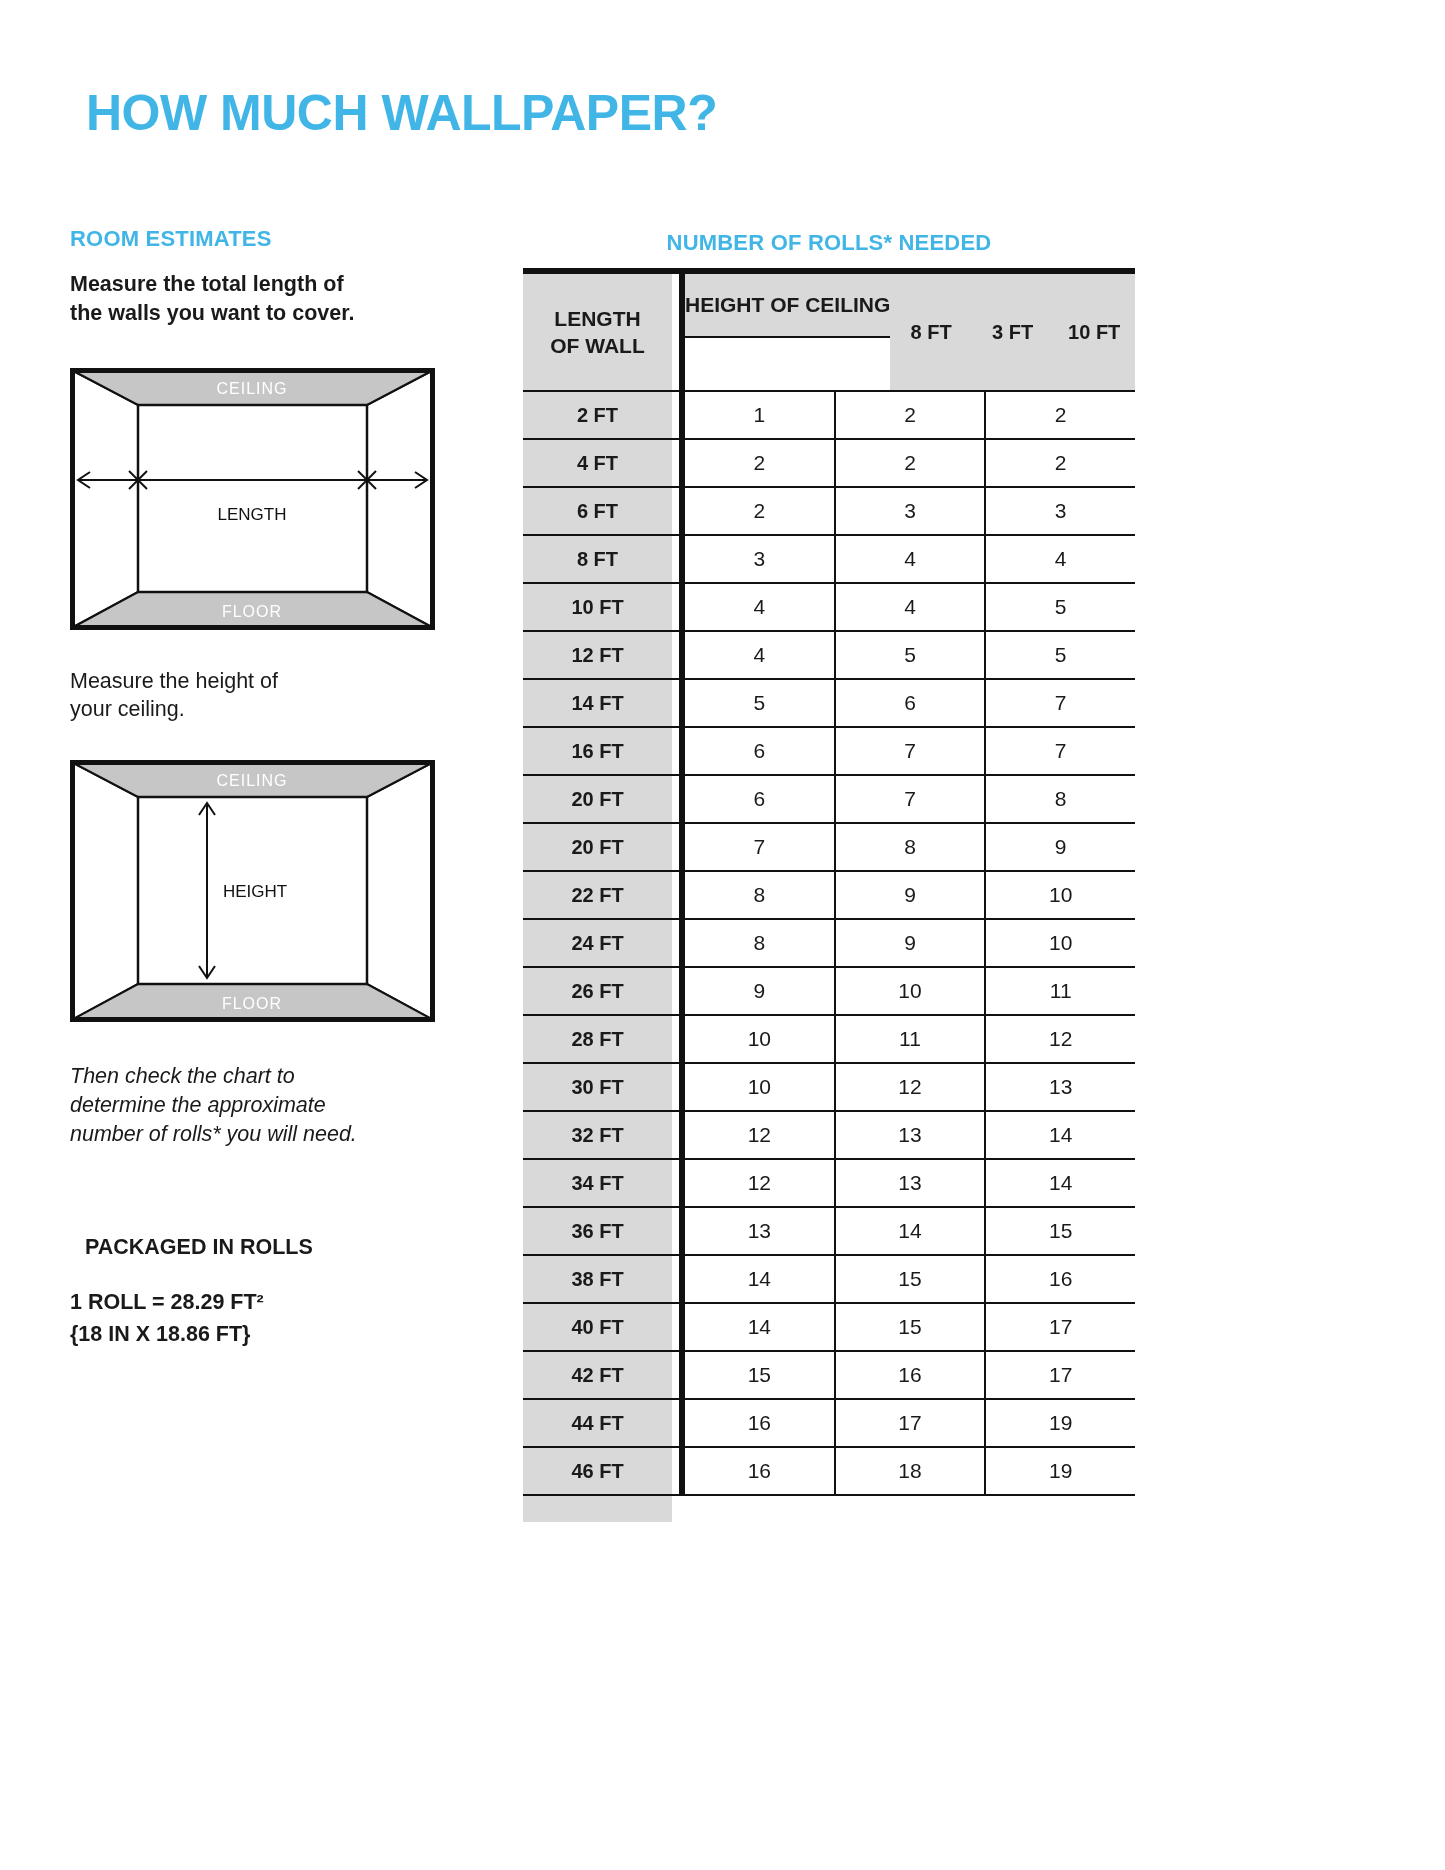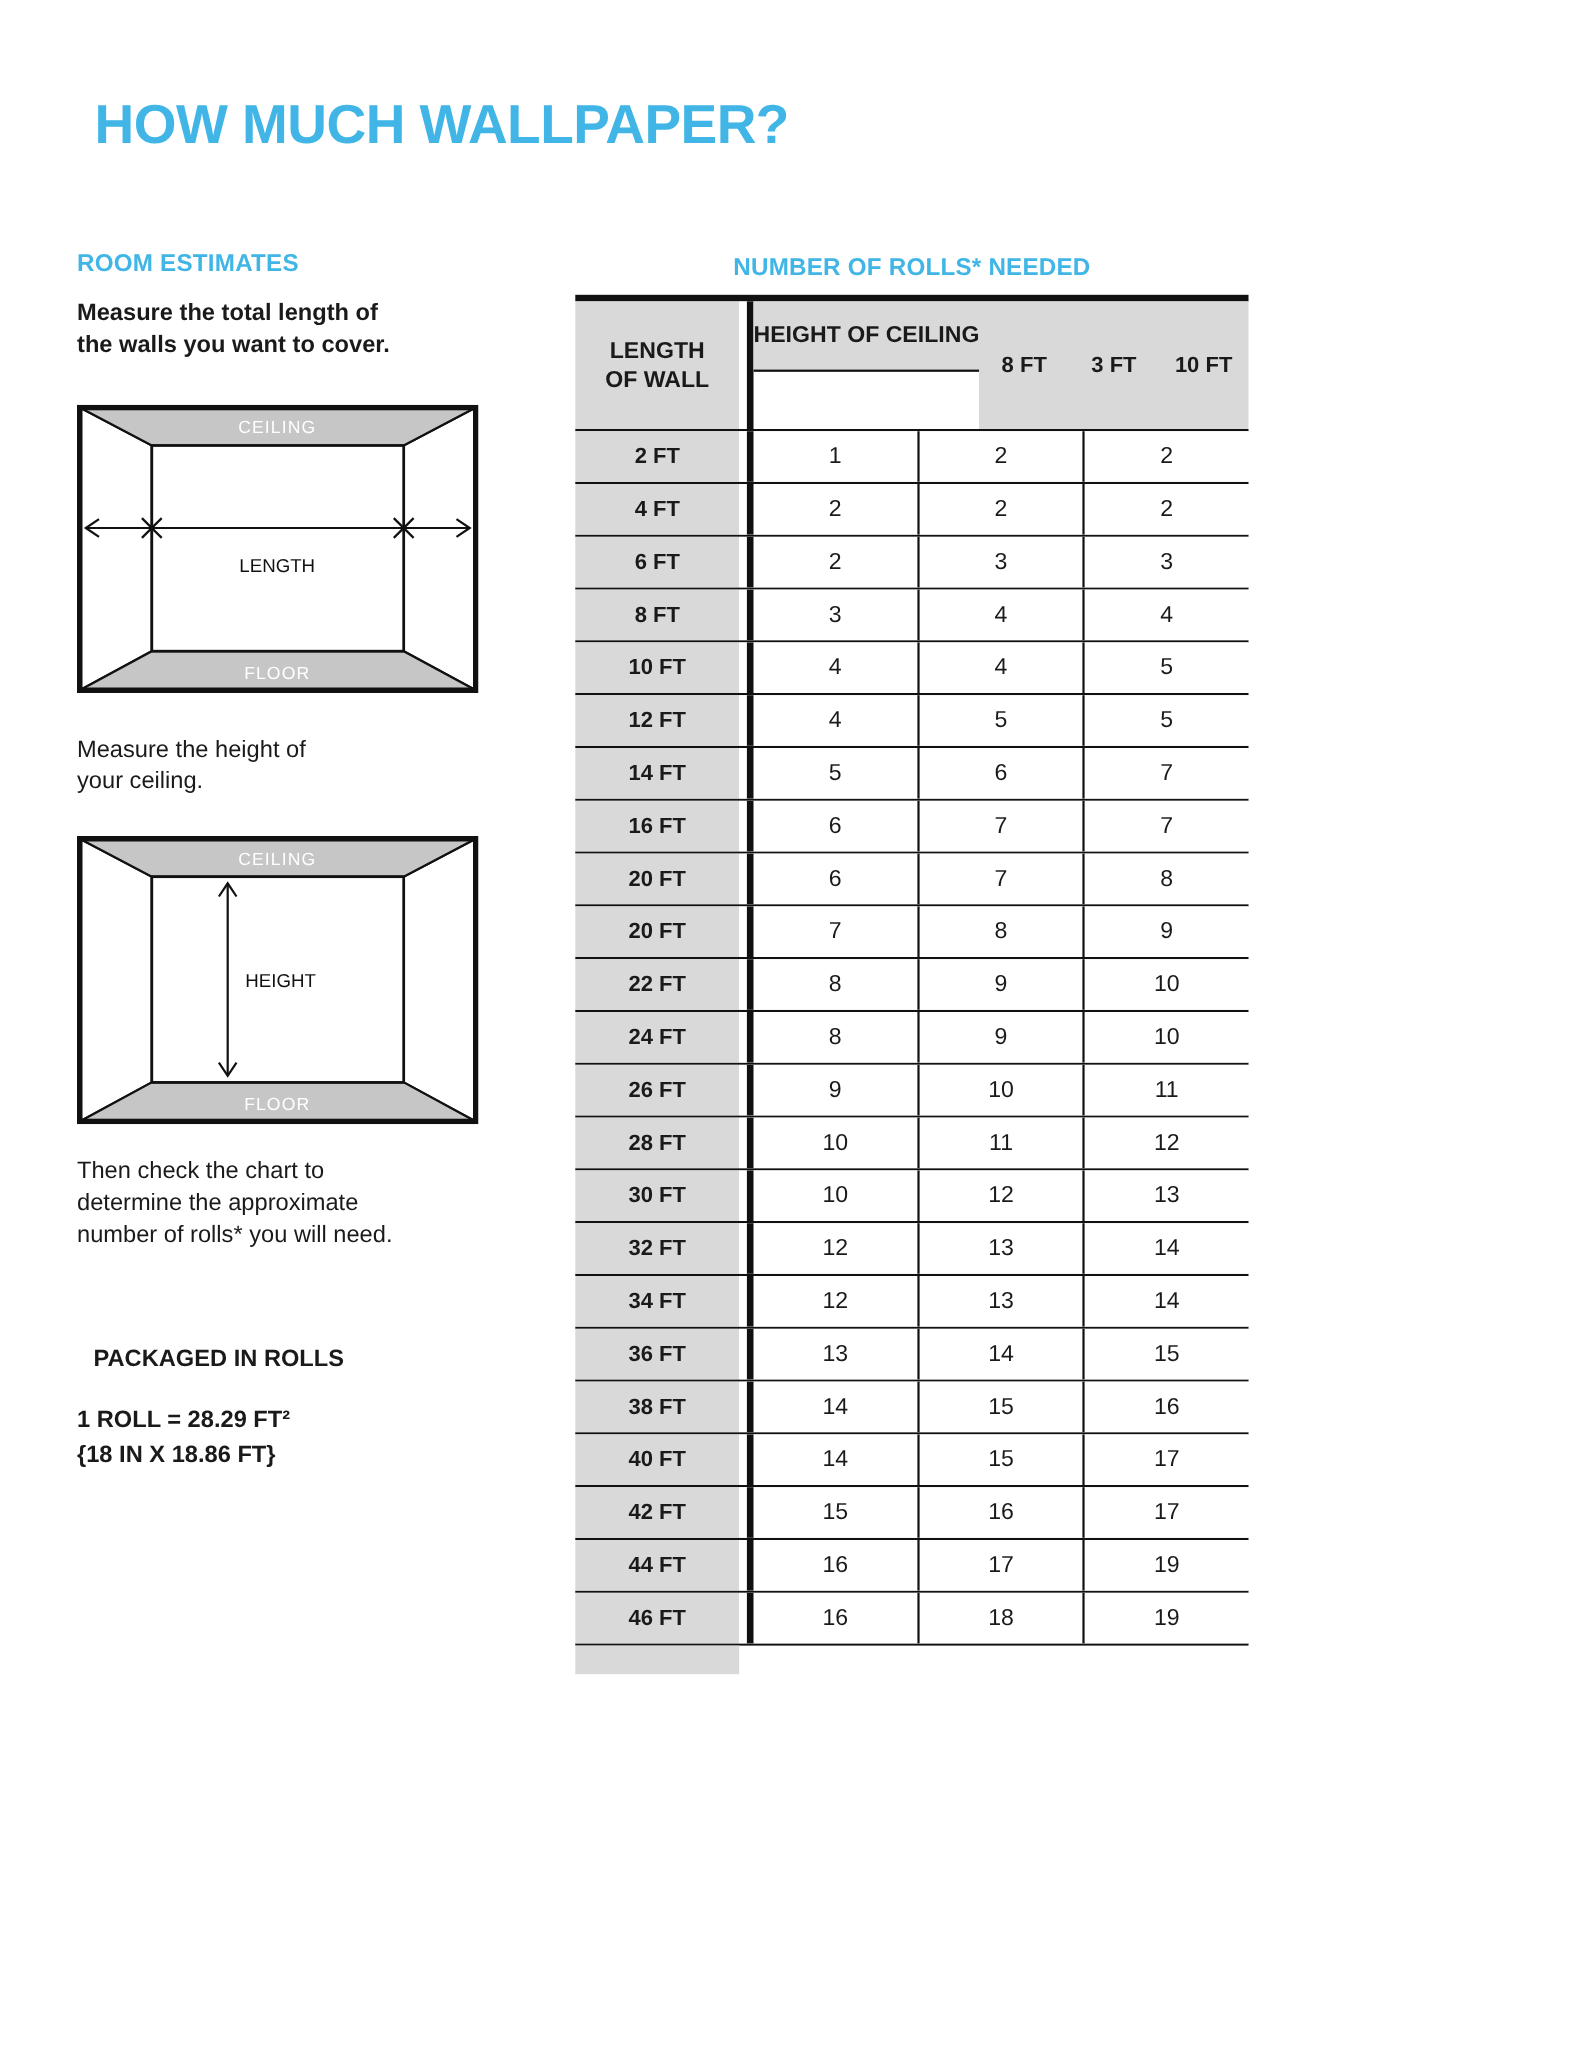--- a/index.html
+++ b/index.html
@@ -21,21 +21,21 @@
   .preline { white-space: pre-line; }
 
   
   .left-col { position: absolute; left: 70px; top: 226px; width: 400px; }
   .sec-heading { font-size: 22px; font-weight: bold; color: var(--blue); margin: 0; letter-spacing: 0.2px; }
   .para { font-size: 21.5px; line-height: 1.34; margin: 0; }
   .para1 { margin-top: 18px; font-weight: bold; }
   .diagram { display: block; margin-top: 40px; }
   .para2 { margin-top: 37px; }
   .diagram2 { margin-top: 36px; }
-  .para3 { margin-top: 28px; }
+  .para3 { margin-top: 40px; font-style: italic; }
   .note-block { margin-top: 84px; font-weight: bold; font-size: 21.5px; line-height: 1.38; }
   .note-line2 { padding-left: 15px; }
   .roll-block { margin-top: 28px; font-weight: bold; font-size: 21.5px; }
   .roll-line2 { margin-top: 7px; }
 
   .diagram text { font-family: "Liberation Sans", sans-serif; }
 
   
   .table-sec { position: absolute; left: 523px; top: 230px; width: 612px; }
   .table-heading { text-align: center; }

